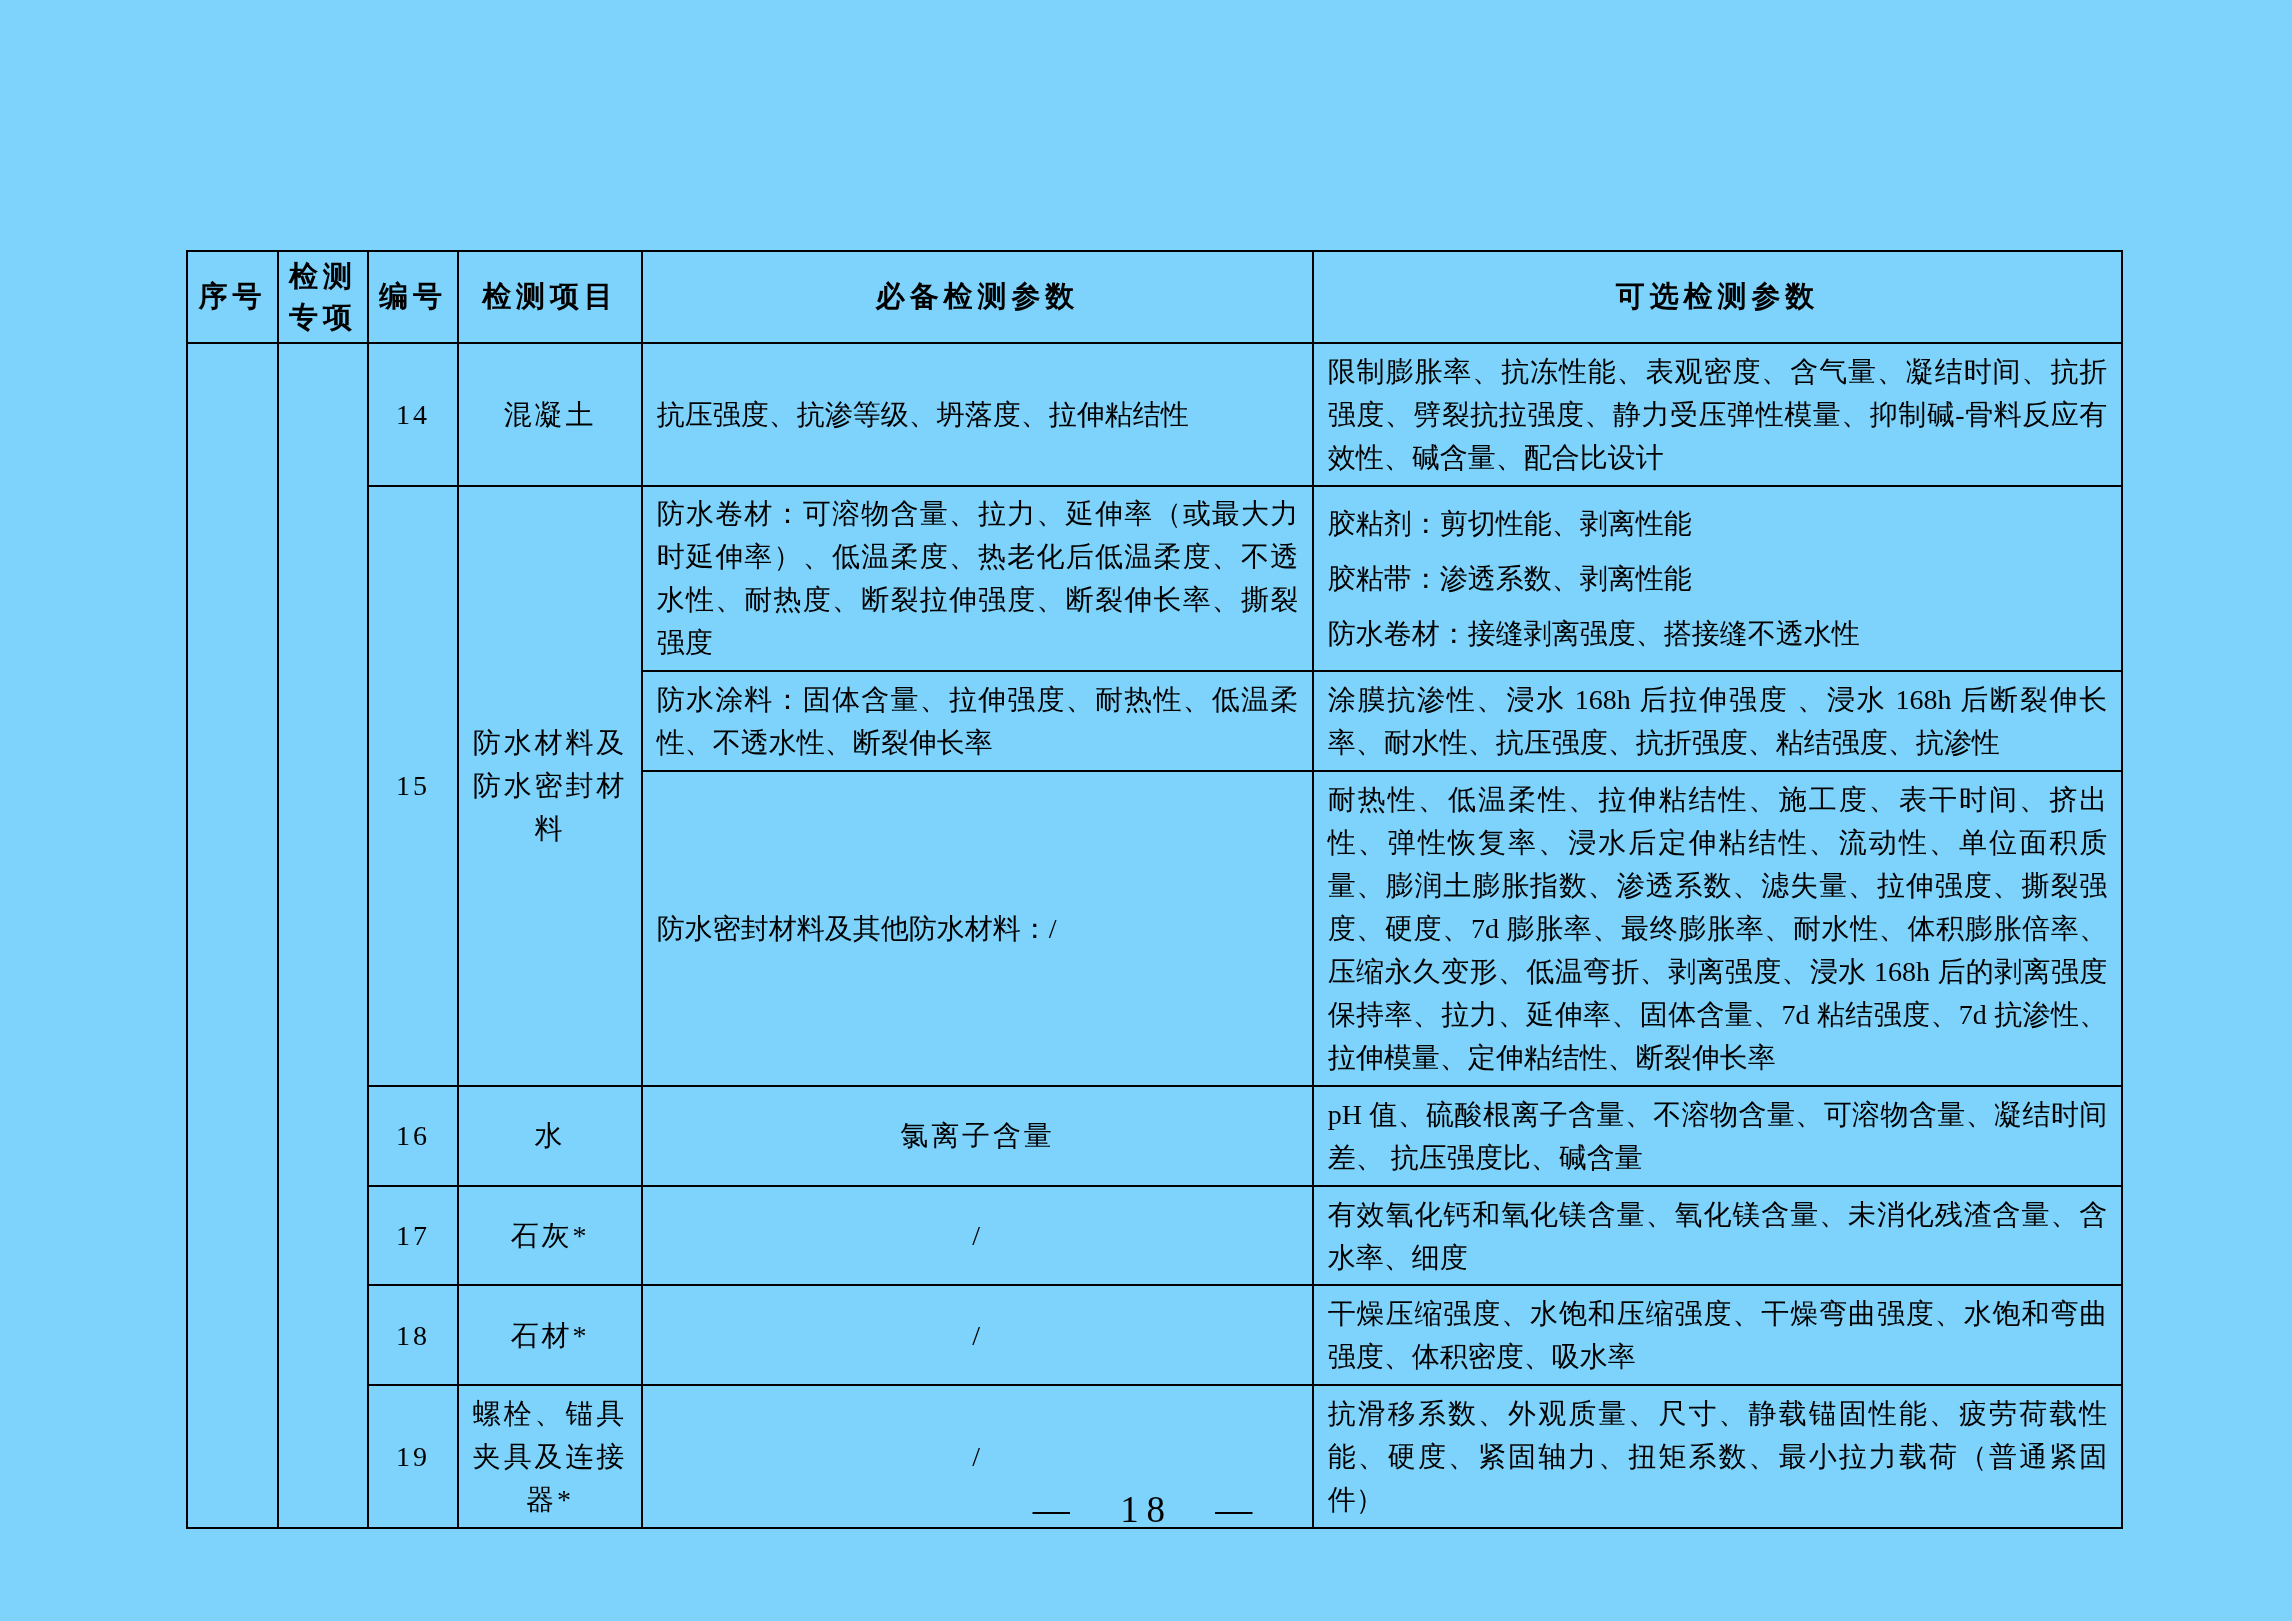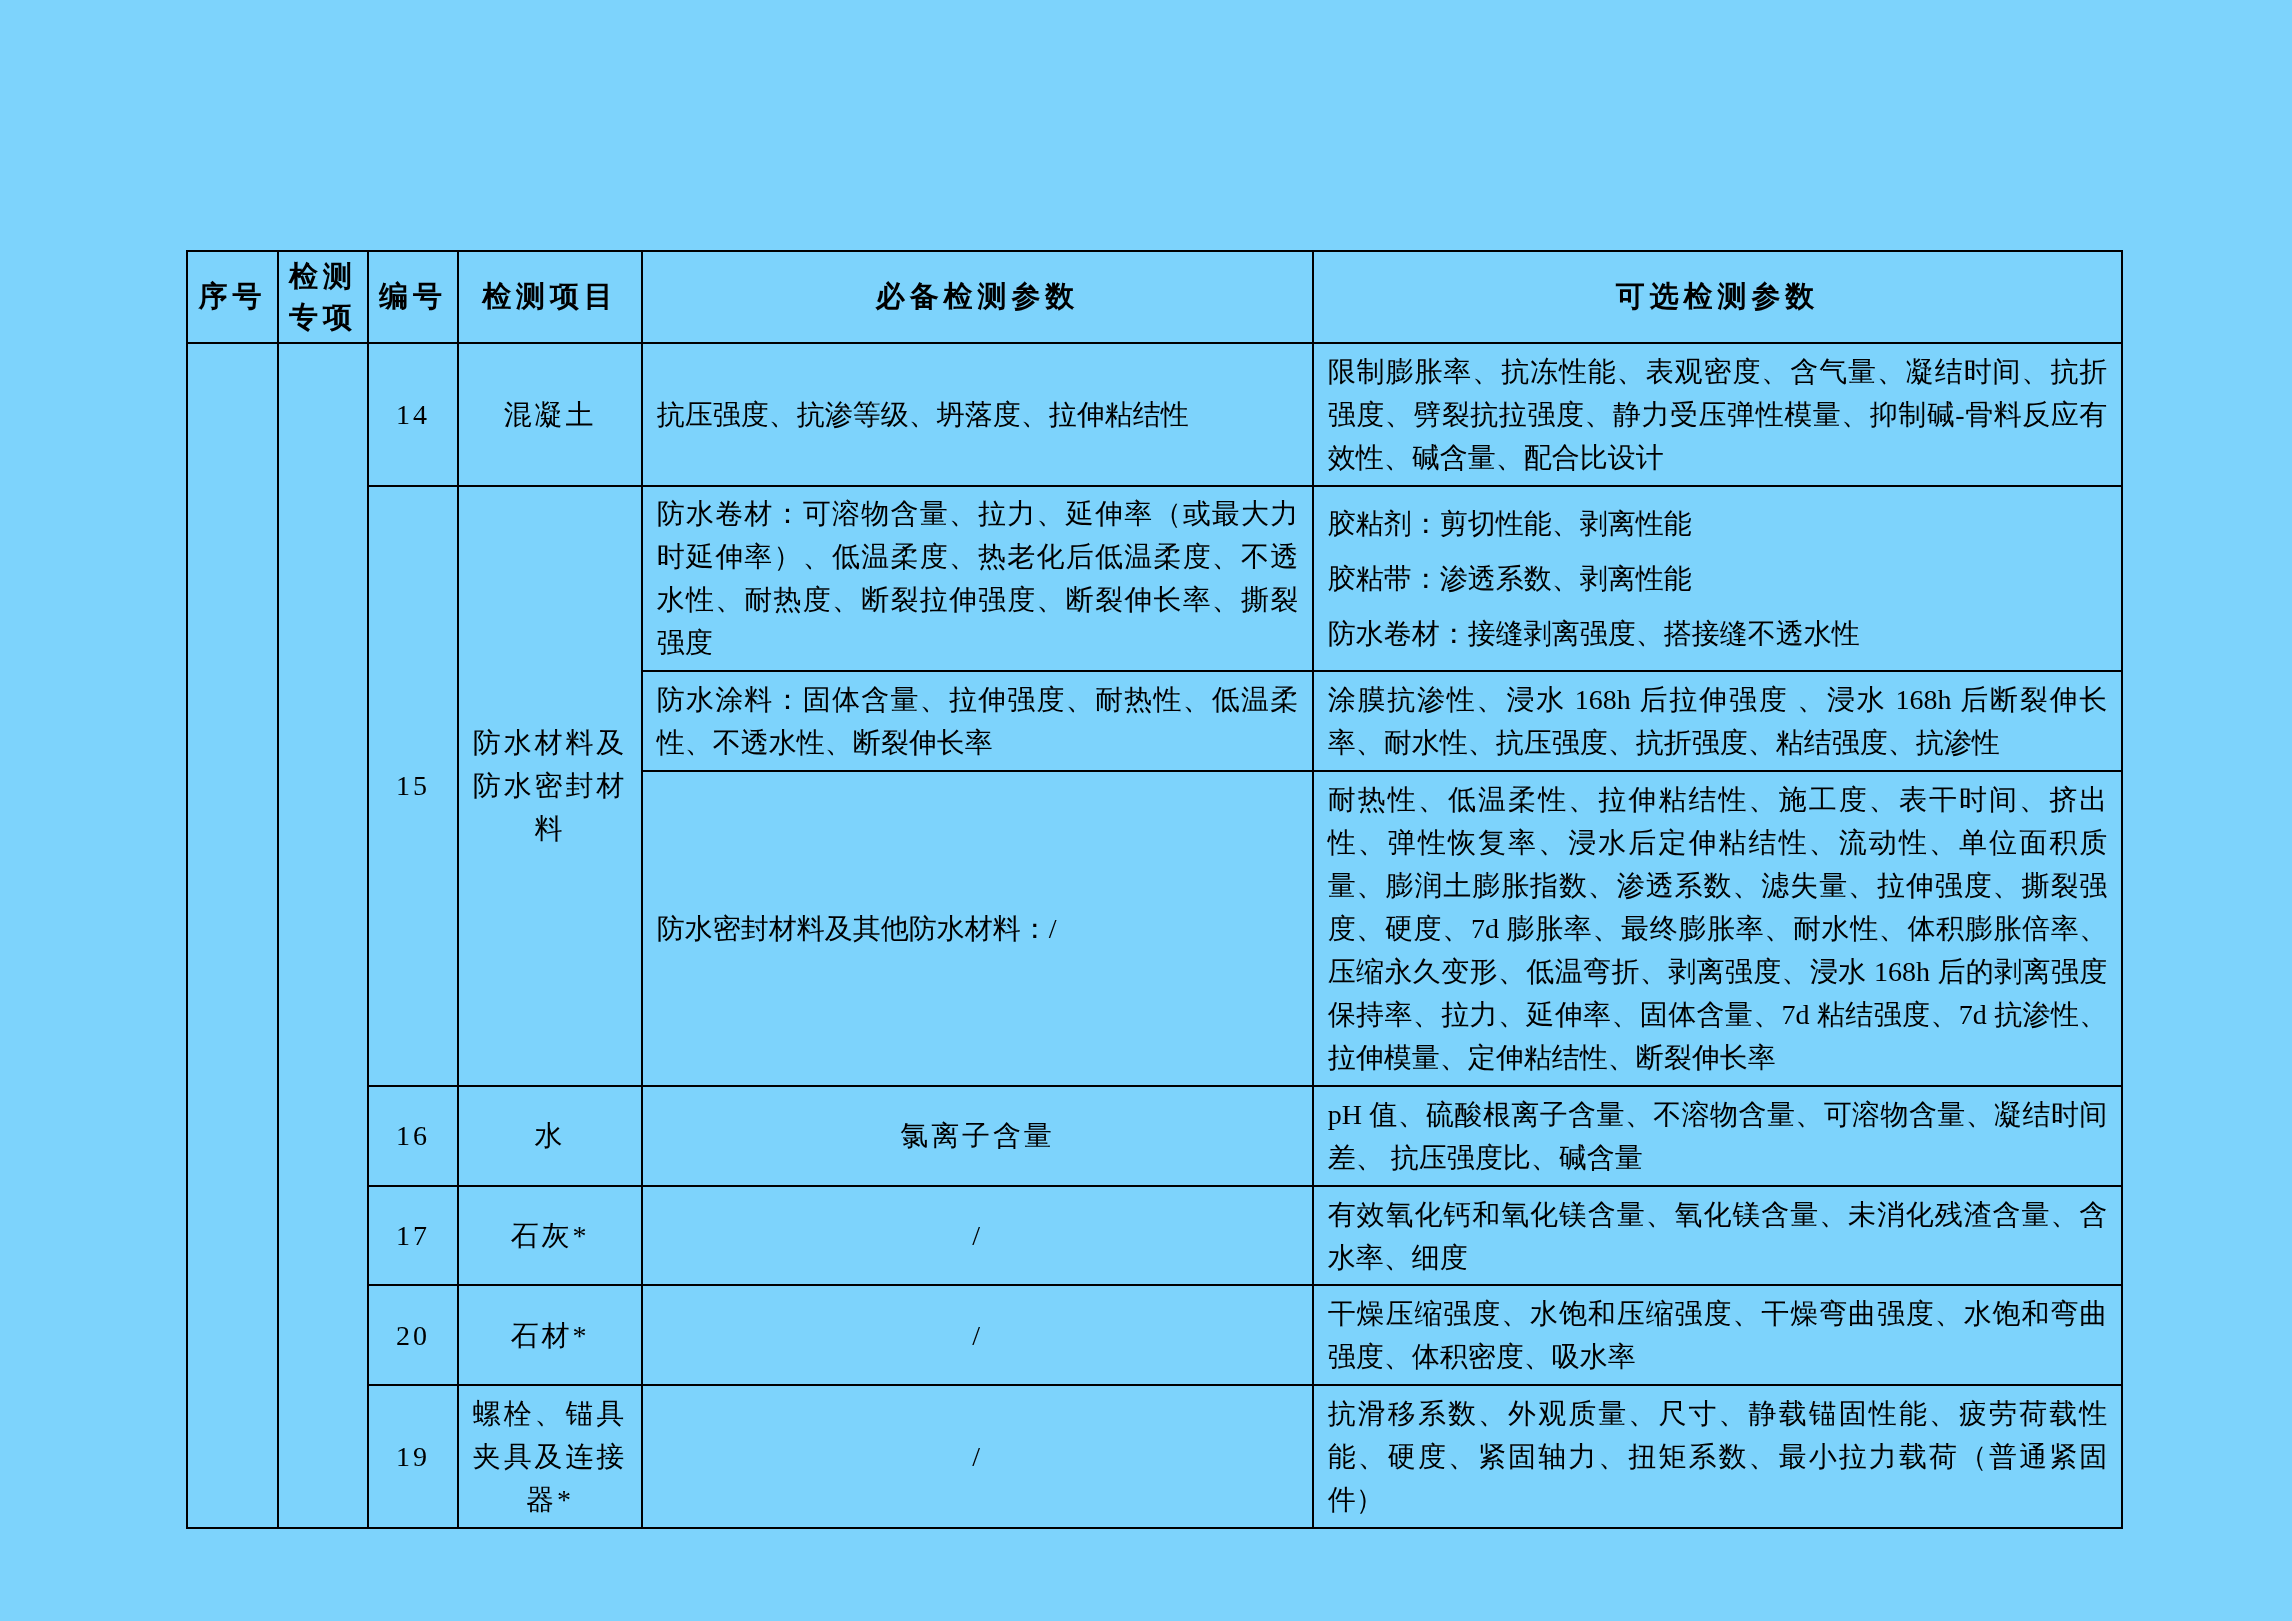--- a/index.html
+++ b/index.html
@@ -123,29 +123,30 @@
         <td class="center">氯离子含量</td>
         <td class="para">pH 值、硫酸根离子含量、不溶物含量、可溶物含量、凝结时间差、  抗压强度比、碱含量</td>
       </tr>
       <tr style="height:88px">
         <td class="center">17</td>
         <td class="center">石灰*</td>
         <td class="center">/</td>
         <td class="para">有效氧化钙和氧化镁含量、氧化镁含量、未消化残渣含量、含水率、细度</td>
       </tr>
       <tr style="height:88px">
-        <td class="center">20</td>
+        <td class="center">18</td>
         <td class="center">石材*</td>
         <td class="center">/</td>
         <td class="para">干燥压缩强度、水饱和压缩强度、干燥弯曲强度、水饱和弯曲强度、体积密度、吸水率</td>
       </tr>
       <tr style="height:88px">
         <td class="center">19</td>
         <td class="center">螺栓、锚具夹具及连接器*</td>
         <td class="center">/</td>
         <td class="para">抗滑移系数、外观质量、尺寸、静载锚固性能、疲劳荷载性能、硬度、紧固轴力、扭矩系数、最小拉力载荷（普通紧固件）</td>
       </tr>
     </tbody>
   </table>
 
+  <div class="page-number">— 18 —</div>
 
 </div>
 
 
 </body></html>

